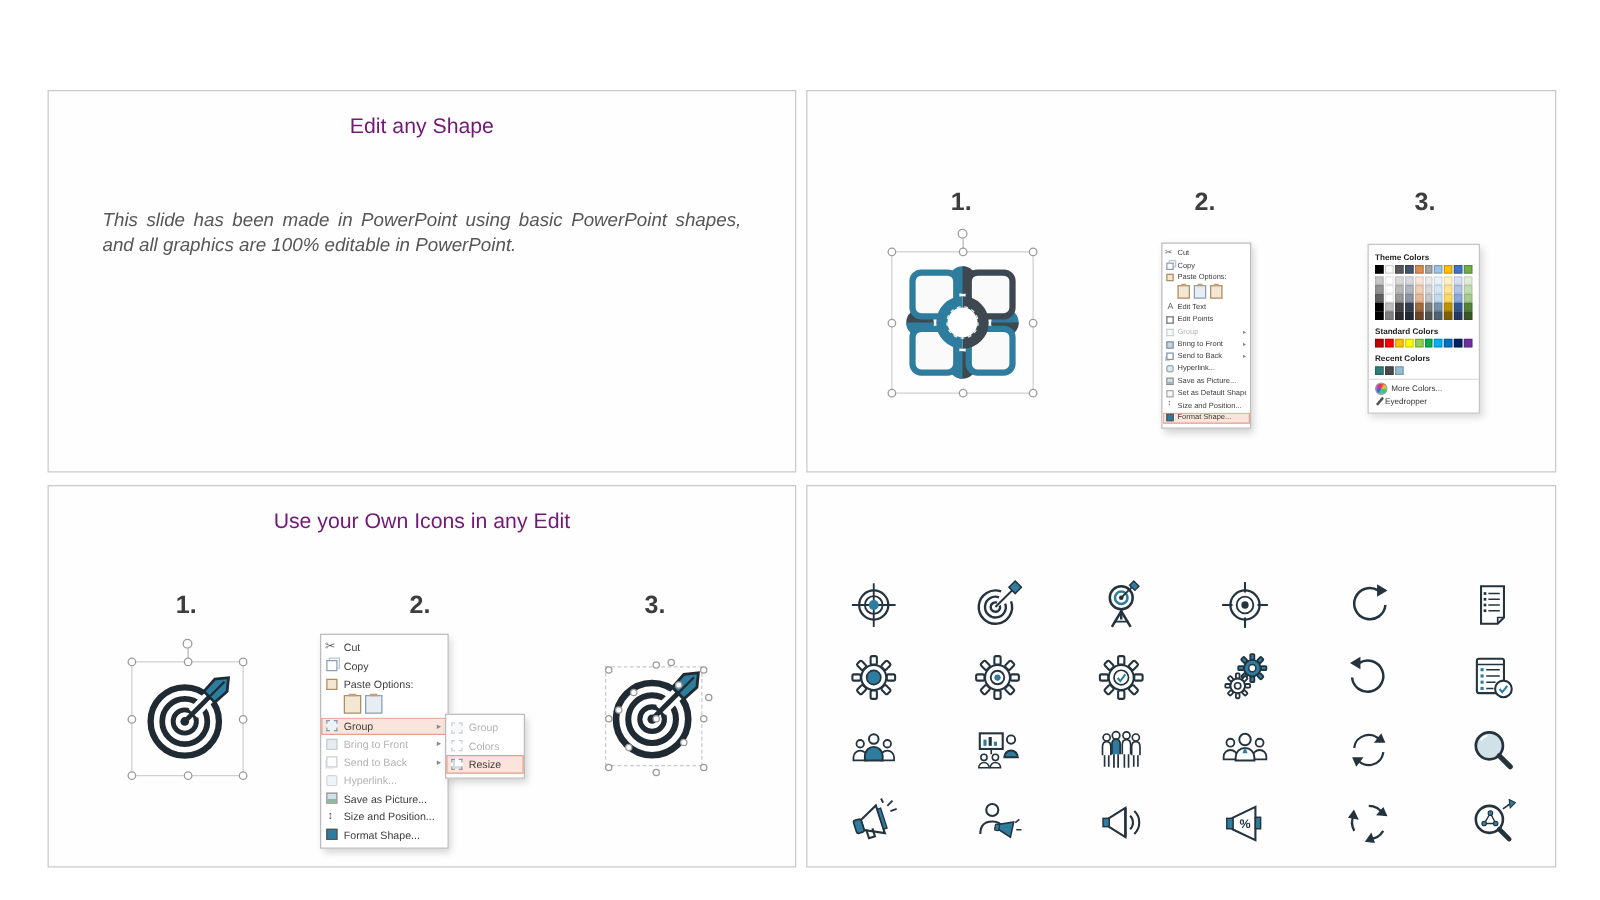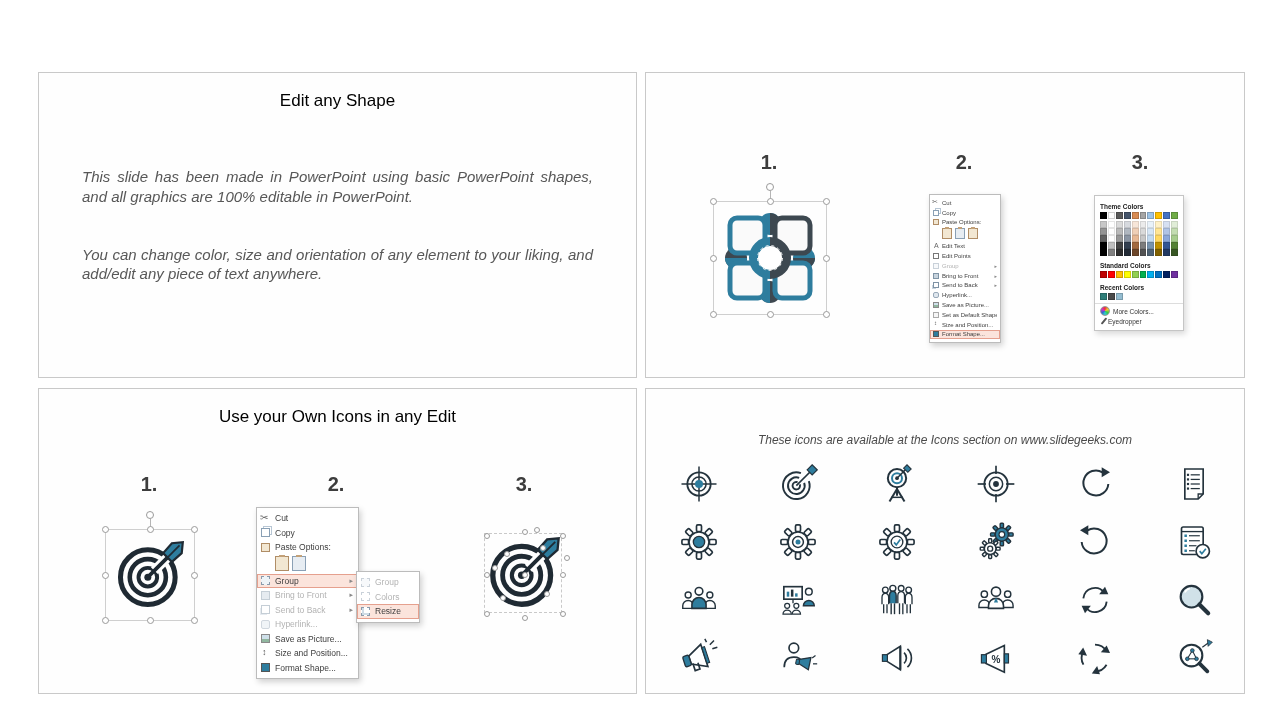--- a/index.html
+++ b/index.html
@@ -6,21 +6,21 @@
     font-family:"Liberation Sans","DejaVu Sans",sans-serif;}
   #slide{position:relative;width:1280px;height:720px;background:#fff;}
   .slide-title{position:absolute;left:0;top:12px;width:1280px;text-align:center;
     font-size:29px;font-weight:500;color:#3a3a3a;letter-spacing:.3px;}
   .panel{position:absolute;background:#fefefe;border:1px solid #c9c9c9;box-sizing:border-box;}
   #panel-tl{left:38px;top:72px;width:599px;height:306px;}
   #panel-tr{left:645px;top:72px;width:600px;height:306px;}
   #panel-bl{left:38px;top:388px;width:599px;height:306px;}
   #panel-br{left:645px;top:388px;width:600px;height:306px;}
   .panel-h{position:absolute;top:18px;left:0;right:0;text-align:center;
-    font-size:17px;font-weight:500;color:#000000;}
+    font-size:17px;font-weight:500;color:#701a75;}
   .panel-sub{position:absolute;top:44px;left:0;right:0;text-align:center;
     font-size:12px;font-style:italic;color:#4a4a4a;}
   .paras{position:absolute;top:94px;left:43px;right:43px;}
   .paras p{margin:0;font-size:15px;font-style:italic;color:#575757;text-align:justify;line-height:1.32;}
   .paras p + p{margin-top:38px;}
   .stepnum{position:absolute;font-size:20px;font-weight:bold;color:#3d3d3d;transform:translateX(-50%);}
 
   
   .selframe{position:absolute;border:1px solid #cfcfcf;background:transparent;}
   .h{position:absolute;width:7px;height:7px;background:#fff;border:1px solid #9a9a9a;
@@ -412,21 +412,20 @@
   </symbol>
 </defs>
 </svg>
 
 <div id="slide">
 
   <div class="panel" id="panel-tl">
     <div class="panel-h">Edit any Shape</div>
     <div class="paras">
       <p>This slide has been made in PowerPoint using basic PowerPoint shapes, and all graphics are 100% editable in PowerPoint.</p>
-      <p>You can change color, size and orientation of any element to your liking, and add/edit any piece of text anywhere.</p>
     </div>
   </div>
 
   <div class="panel" id="panel-tr">
     <div class="stepnum" style="left:123px;top:78px;">1.</div>
     <div class="stepnum" style="left:318px;top:78px;">2.</div>
     <div class="stepnum" style="left:494px;top:78px;">3.</div>
 
     <div class="selframe" id="shape-frame" style="left:67px;top:128px;width:112px;height:112px;">
       <svg class="shape-svg" style="left:8px;top:8px;" width="96" height="96">
@@ -720,21 +719,20 @@
         <span class="h" style="width: 6px; height: 6px; left: 42px; top: 45px;"></span>
         <span class="h" style="width: 6px; height: 6px; left: 20px; top: 68px;"></span>
         <span class="h" style="width: 6px; height: 6px; left: 64px; top: 64px;"></span>
         <span class="h" style="width: 6px; height: 6px; left: 54px; top: 0px;"></span>
         <span class="h" style="width: 6px; height: 6px; left: 84px; top: 28px;"></span>
         <span class="h" style="width: 6px; height: 6px; left: 12px; top: 38px;"></span>
       </div>
   </div>
 
   <div class="panel" id="panel-br">
-    <div class="panel-sub">These icons are available at the Icons section on www.slidegeeks.com</div>
     <div class="icon-grid" id="icon-grid">
         <div class="gi-cell">
           <svg viewBox="0 0 48 48">
             <use href="#sym-target-crosshair"></use>
           </svg>
         </div>
         <div class="gi-cell">
           <svg viewBox="0 0 48 48">
             <use href="#sym-target-dart"></use>
           </svg>

